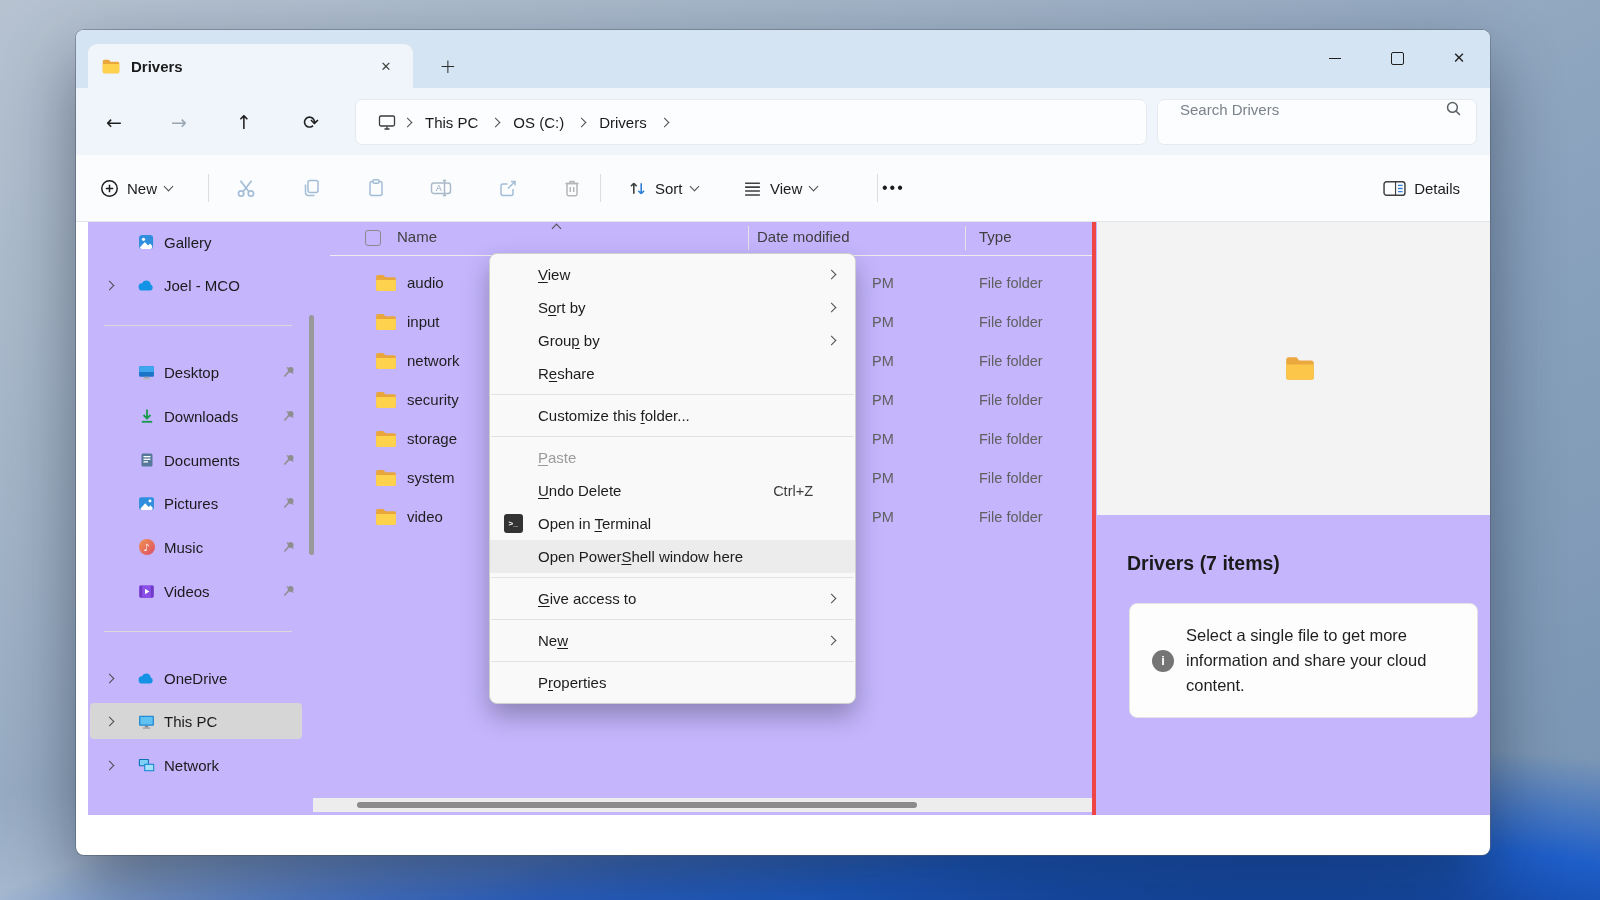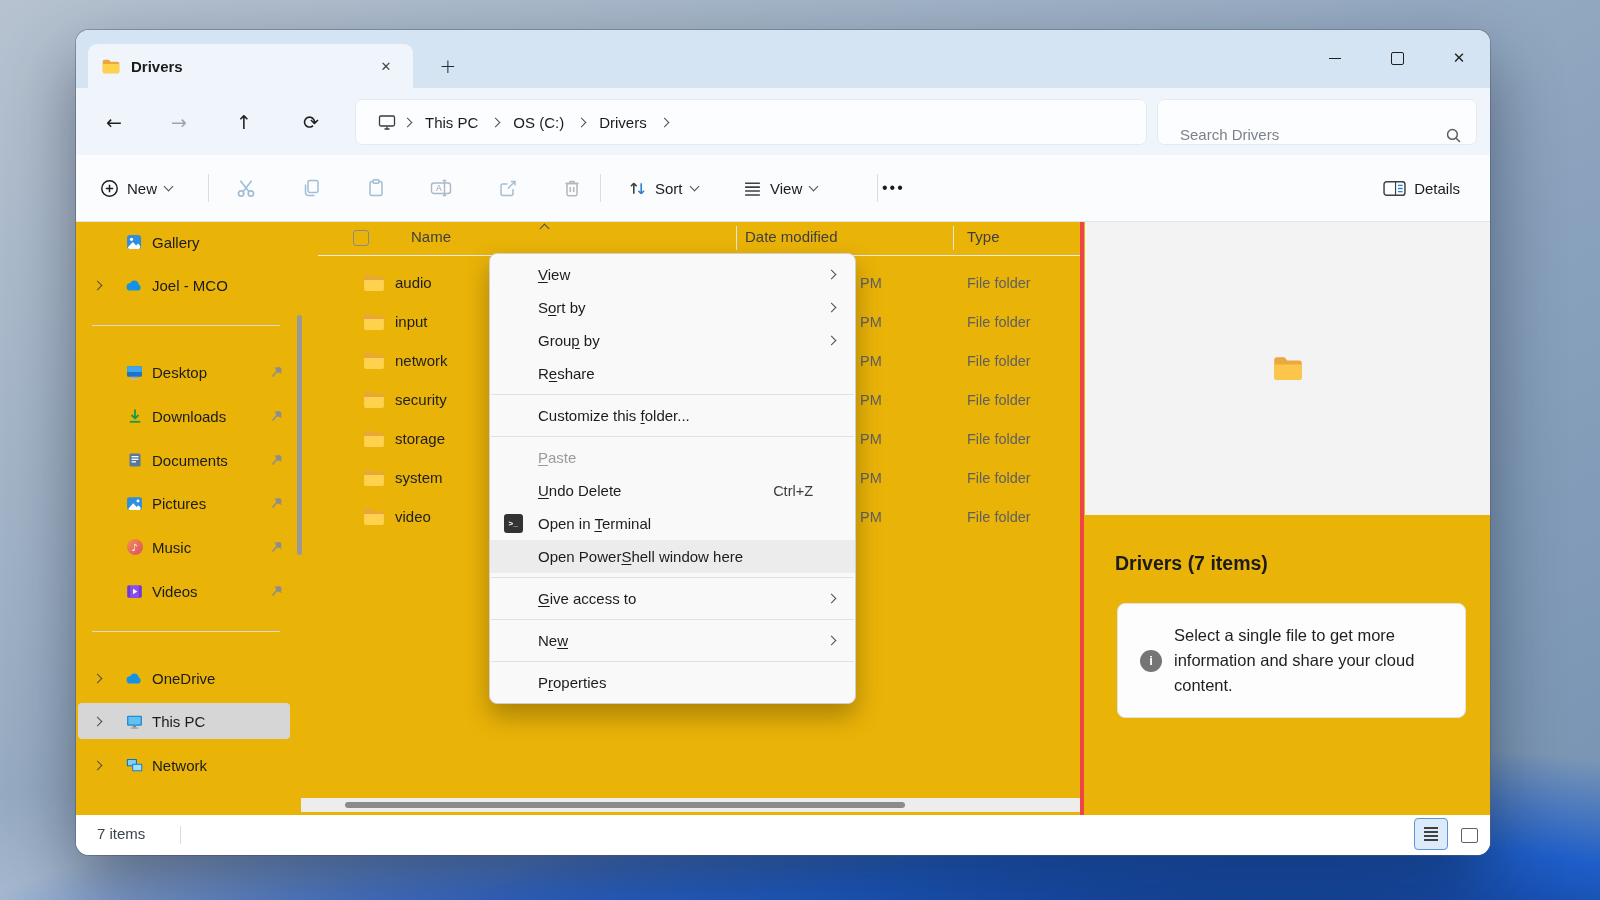--- a/index.html
+++ b/index.html
@@ -6,21 +6,21 @@
     font-family:"Liberation Sans","DejaVu Sans",sans-serif;}
   .g{font-family:"DejaVu Sans",sans-serif;}
   
   .desktop{position:absolute;inset:0;
     background:linear-gradient(150deg,#b6c2d0 0%,#9db0c5 35%,#8aa2bd 60%,#7793b2 100%);}
   .bloom{position:absolute;inset:0;background:
     radial-gradient(95% 60% at 80% 122%, #091f52 0%, #0e3a8c 28%, #1e5ec9 48%, rgba(30,94,201,0) 66%),
     radial-gradient(75% 48% at 38% 118%, #2f7de8 0%, #2a63cf 35%, rgba(42,99,207,0) 64%),
     radial-gradient(60% 38% at 10% 110%, #b9c9de 0%, rgba(185,201,222,0) 60%);}
   
-  .window{position:absolute;left:76px;top:30px;width:1414px;height:825px;border-radius:13px;
+  .window{position:absolute;left:76px;top:30px;width:1414px;height:825px;border-radius:8px;
     background:#fff;box-shadow:0 30px 70px rgba(8,18,38,.45),0 0 0 1px rgba(110,122,138,.6);overflow:hidden;}
   
   .titlebar{position:absolute;left:0;top:0;right:0;height:58px;background:#d5e4f2;}
   .tab{position:absolute;left:12px;top:14px;width:325px;height:44px;background:#eff5fb;
     border-radius:9px 9px 0 0;display:flex;align-items:center;padding:0 14px;box-sizing:border-box;}
   .tab-title{font-size:15px;color:#1b1b1b;margin-left:11px;font-weight:600;}
   .tab-close{margin-left:auto;width:26px;height:26px;display:flex;align-items:center;justify-content:center;
     font-size:13px;color:#444;border-radius:4px;cursor:default;}
   .newtab{position:absolute;left:358px;top:22px;width:28px;height:28px;display:flex;align-items:center;
     justify-content:center;font-size:20px;color:#2b2b2b;font-weight:300;}
@@ -36,50 +36,50 @@
   .navbtn.dis{color:#9aa7b3;}
   .crumbbar{position:absolute;left:279px;top:11px;width:792px;height:46px;background:#fbfdfe;
     border:1px solid #e4eaef;border-radius:7px;box-sizing:border-box;display:flex;align-items:center;padding:0 10px 0 22px;}
   .crumb{font-size:15px;color:#1b1b1b;padding:0 6px;}
   .chev{display:inline-block;width:6px;height:6px;border-right:1.4px solid #4d4d4d;border-bottom:1.4px solid #4d4d4d;}
   .chev.right{transform:rotate(-45deg);}
   .chev.down{transform:rotate(45deg);}
   .chev.up{transform:rotate(-135deg);}
   .crumb-sep{margin:0 8px;}
   .searchbar{position:absolute;left:1081px;top:11px;width:320px;height:46px;background:#fbfdfe;
-    border:1px solid #e4eaef;border-radius:7px;box-sizing:border-box;display:flex;align-items:flex-end;padding:0 14px 0 20px;}
+    border:1px solid #e4eaef;border-radius:7px;box-sizing:border-box;display:flex;align-items:flex-start;padding:0 14px 0 20px;}
   .searchbar input{flex:1;border:none;outline:none;background:transparent;font-size:15px;color:#1b1b1b;
     font-family:"Liberation Sans",sans-serif;}
   .searchbar input::placeholder{color:#7b828a;opacity:1;}
   
   .toolbar{position:absolute;left:0;top:125px;right:0;height:67px;background:#fafcfe;
     border-bottom:1px solid #e3e6e9;box-sizing:border-box;}
   .tb-group{position:absolute;top:0;height:66px;display:flex;align-items:center;gap:8px;font-size:15px;color:#1b1b1b;}
   .tb-sep{position:absolute;top:19px;width:1px;height:28px;background:#d8dde1;}
   .tb-ic{position:absolute;top:17px;width:32px;height:32px;display:flex;align-items:center;justify-content:center;}
   .dots{font-size:16px;letter-spacing:2px;color:#1b1b1b;}
   
-  .content{position:absolute;left:0;top:192px;right:0;height:593px;background:#eab308;}
+  .content{position:absolute;left:12px;top:192px;right:0;height:593px;background:#c4b5fd;}
   
   .sidebar{position:absolute;left:0;top:0;width:225px;height:100%;}
   .side-row{position:absolute;left:2px;width:212px;height:36px;display:flex;align-items:center;border-radius:4px;}
   .side-row.sel{background:#d6d6d6;}
   .side-chev{position:absolute;left:16px;color:#5a5a5a;}
   .side-ic{position:absolute;left:48px;width:17px;height:17px;display:flex;align-items:center;justify-content:center;}
   .side-label{position:absolute;left:74px;font-size:15px;color:#1b1b1b;}
   .side-pin{position:absolute;left:192px;width:14px;height:14px;}
   .side-sep{position:absolute;left:16px;width:188px;height:1px;background:#d9d9d9;}
   .side-scroll{position:absolute;left:221px;top:93px;width:5px;height:240px;background:#999;border-radius:3px;}
   .music-ic{width:16px;height:16px;border-radius:50%;background:linear-gradient(135deg,#f0924d,#dc4e67);
     color:#fff;font-size:10px;display:flex;align-items:center;justify-content:center;}
   
   .filelist{position:absolute;left:242px;top:0;width:762px;height:100%;}
   .fl-header{position:absolute;left:0;top:0;width:762px;height:33px;border-bottom:1px solid #ededed;font-size:15px;color:#3f3f3f;}
   .fl-check{position:absolute;left:35px;top:8px;width:16px;height:16px;border:1.3px solid #8a8a8a;border-radius:3px;box-sizing:border-box;}
-  .hd-name{position:absolute;left:67px;top:6px;margin-left:26px;}
+  .hd-name{position:absolute;left:67px;top:6px;}
   .hd-sortasc{position:absolute;left:223px;top:3px;color:#555;}
   .hd-date{position:absolute;left:427px;top:6px;}
   .hd-type{position:absolute;left:649px;top:6px;}
   .hd-div{position:absolute;top:4px;width:1px;height:24px;background:#e4e4e4;}
   .frow{position:absolute;left:0;width:762px;height:36px;}
   .frow .fic{position:absolute;left:45px;top:8px;}
   .frow .fname{position:absolute;left:77px;top:8px;font-size:15px;color:#1f1f1f;}
   .frow .fdate{position:absolute;left:542px;top:9px;font-size:14.5px;color:#606060;}
   .frow .ftype{position:absolute;left:649px;top:9px;font-size:14.5px;color:#606060;}
   .hscroll{position:absolute;left:-17px;top:576px;width:779px;height:14px;background:#ededed;}
@@ -500,33 +500,20 @@
           </svg>
       </div>
       <div class="dp-title">Drivers (7 items)</div>
       <div class="dp-card">
         <span class="info-ic">i</span>
         <span class="dp-text">Select a single file to get more information and share your cloud content.</span>
       </div>
     </div>
   </div>
 
-  <div class="statusbar">
-    <span class="sb-count">7 items</span>
-    <span class="sb-div"></span>
-    <div class="sb-toggle1">
-        <i></i>
-        <i></i>
-        <i></i>
-        <i></i>
-      </div>
-    <div class="sb-toggle2">
-        <span></span>
-      </div>
-  </div>
 
   <div class="cmenu">
     <div class="mi">
       <span><span></span><span class="u">V</span><span>iew</span></span>
       <span class="sub chev right"></span>
     </div>
     <div class="mi">
       <span><span>S</span><span class="u">o</span><span>rt by</span></span>
       <span class="sub chev right"></span>
     </div>

